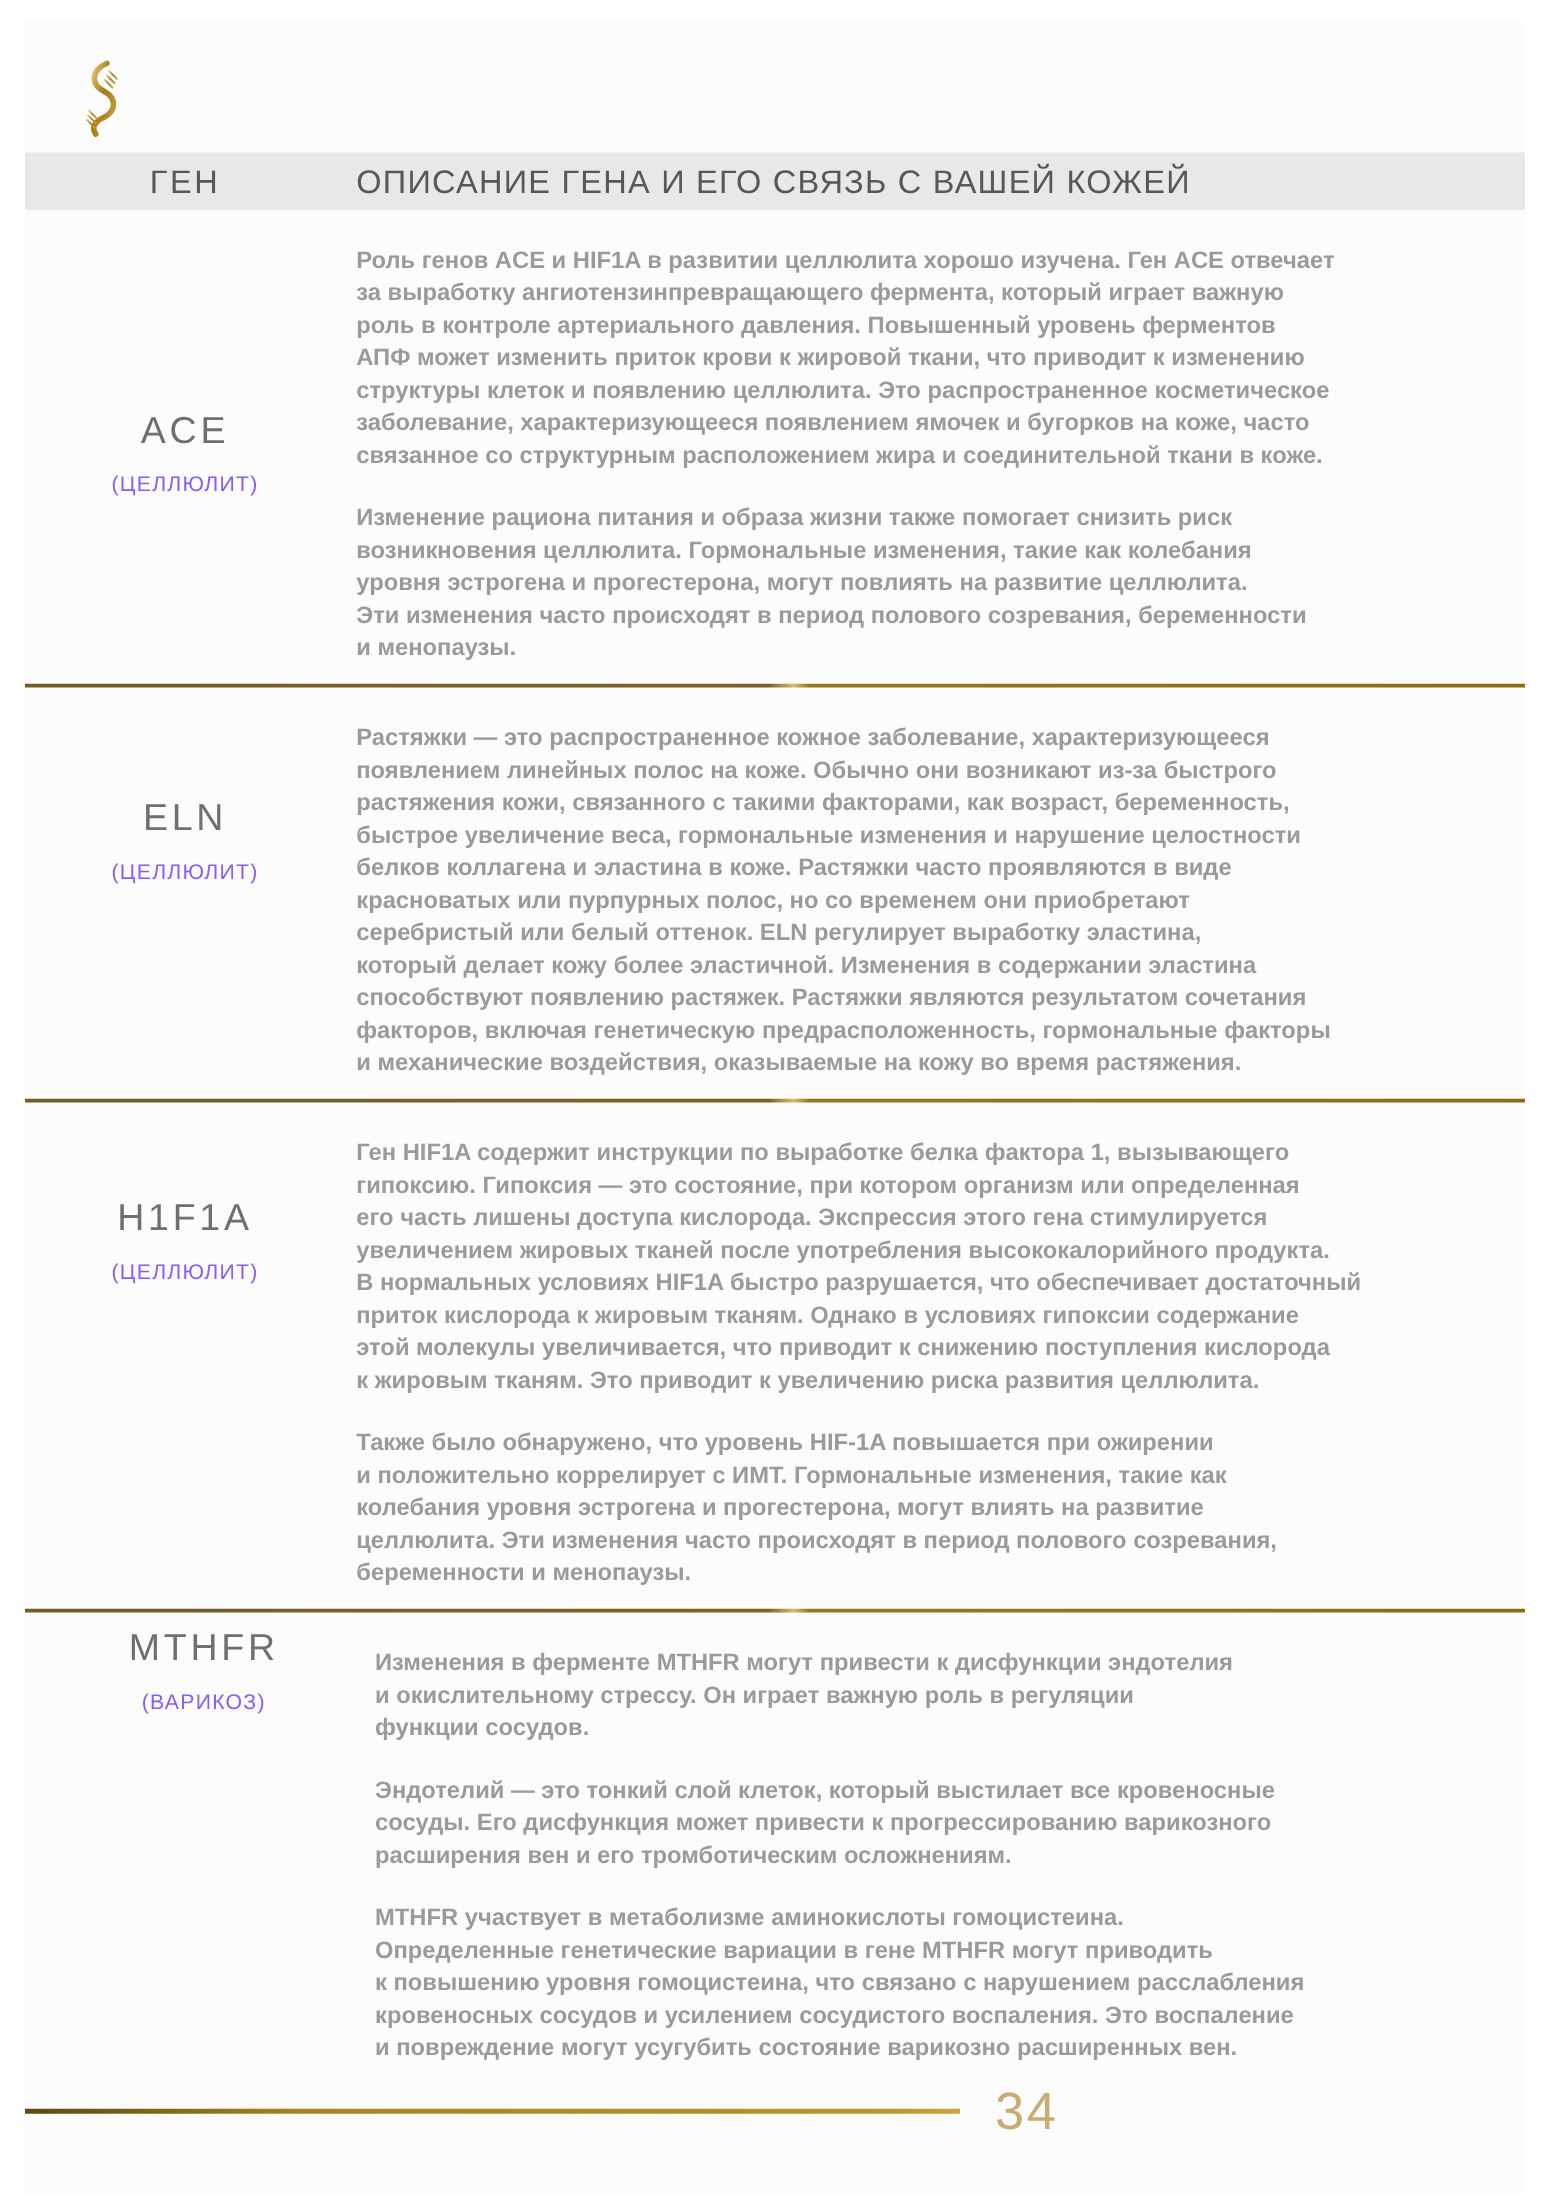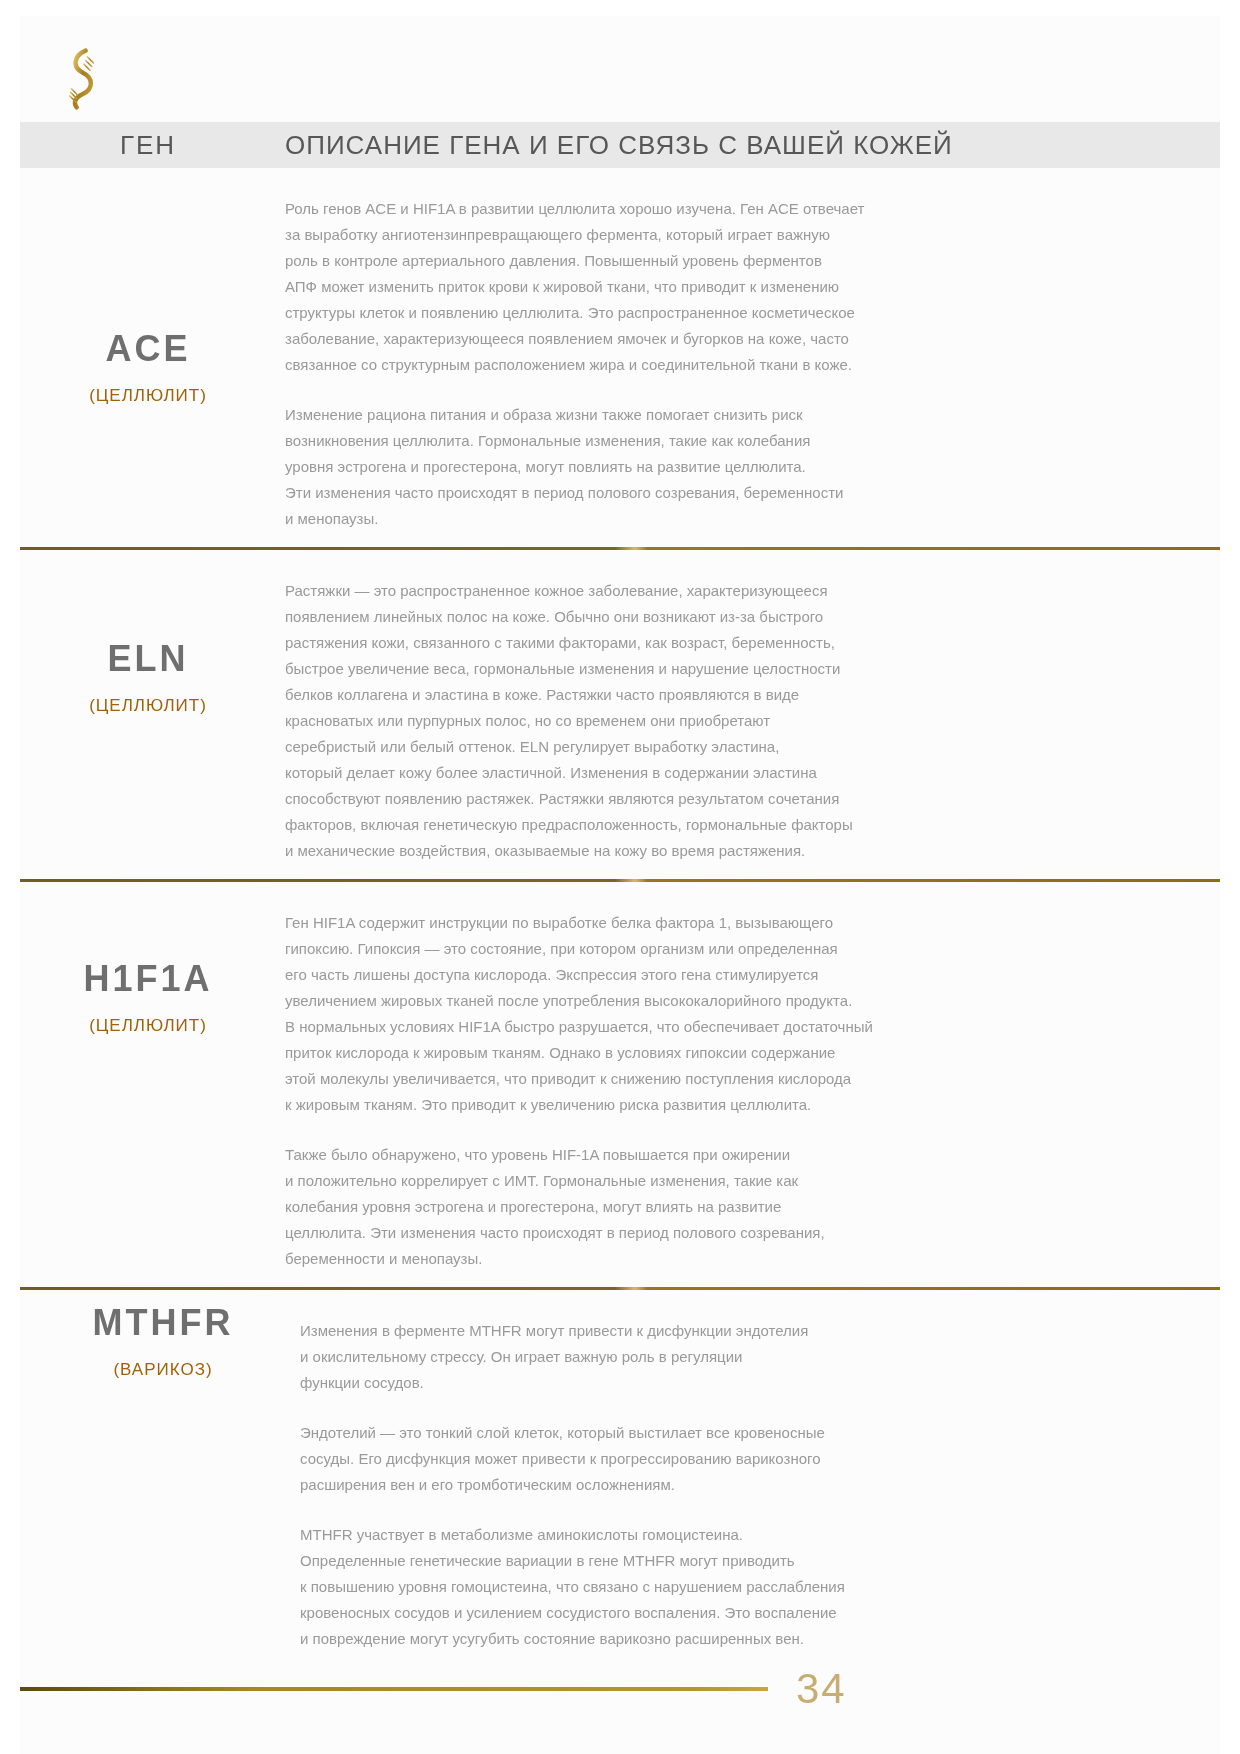--- a/index.html
+++ b/index.html
@@ -34,33 +34,33 @@
   .row{display:flex;width:1240px;}
   .gene-cell{
     width:256px;flex:0 0 256px;
     display:flex;flex-direction:column;align-items:center;
   }
   .row-0 .gene-cell{padding-top:160px;}
   .row-1 .gene-cell{padding-top:88px;}
   .row-2 .gene-cell{padding-top:76px;}
   .row-3 .gene-cell{padding-top:12px;padding-left:15px;}
   .gene-name{
-    font-size:36px;font-weight:700;letter-spacing:3px;color:#6f6f6f;
+    font-size:30px;font-weight:400;letter-spacing:3px;color:#6f6f6f;
   }
   .gene-tag{
     margin-top:16px;
-    font-size:17px;font-weight:300;letter-spacing:1px;color:#a16207;
+    font-size:17px;font-weight:300;letter-spacing:1px;color:#8b5cf6;
   }
   .desc-cell{
     flex:1;
     padding:28px 40px 15px 9px;
   }
   .desc-cell p{
     margin:0;
-    font-size:15px;line-height:26px;font-weight:400;
+    font-size:19px;line-height:26px;font-weight:700;
     color:#9a9a9a;
     white-space:pre-line;
   }
   .desc-cell p + p{margin-top:24px;}
   .divider{
     width:1240px;height:3px;
     background:linear-gradient(90deg,#6f5d24 0%,#7b6526 48%,#d8b96a 49.6%,#96771d 50.6%,#8a6c16 100%);
   }
   
   .footer{

